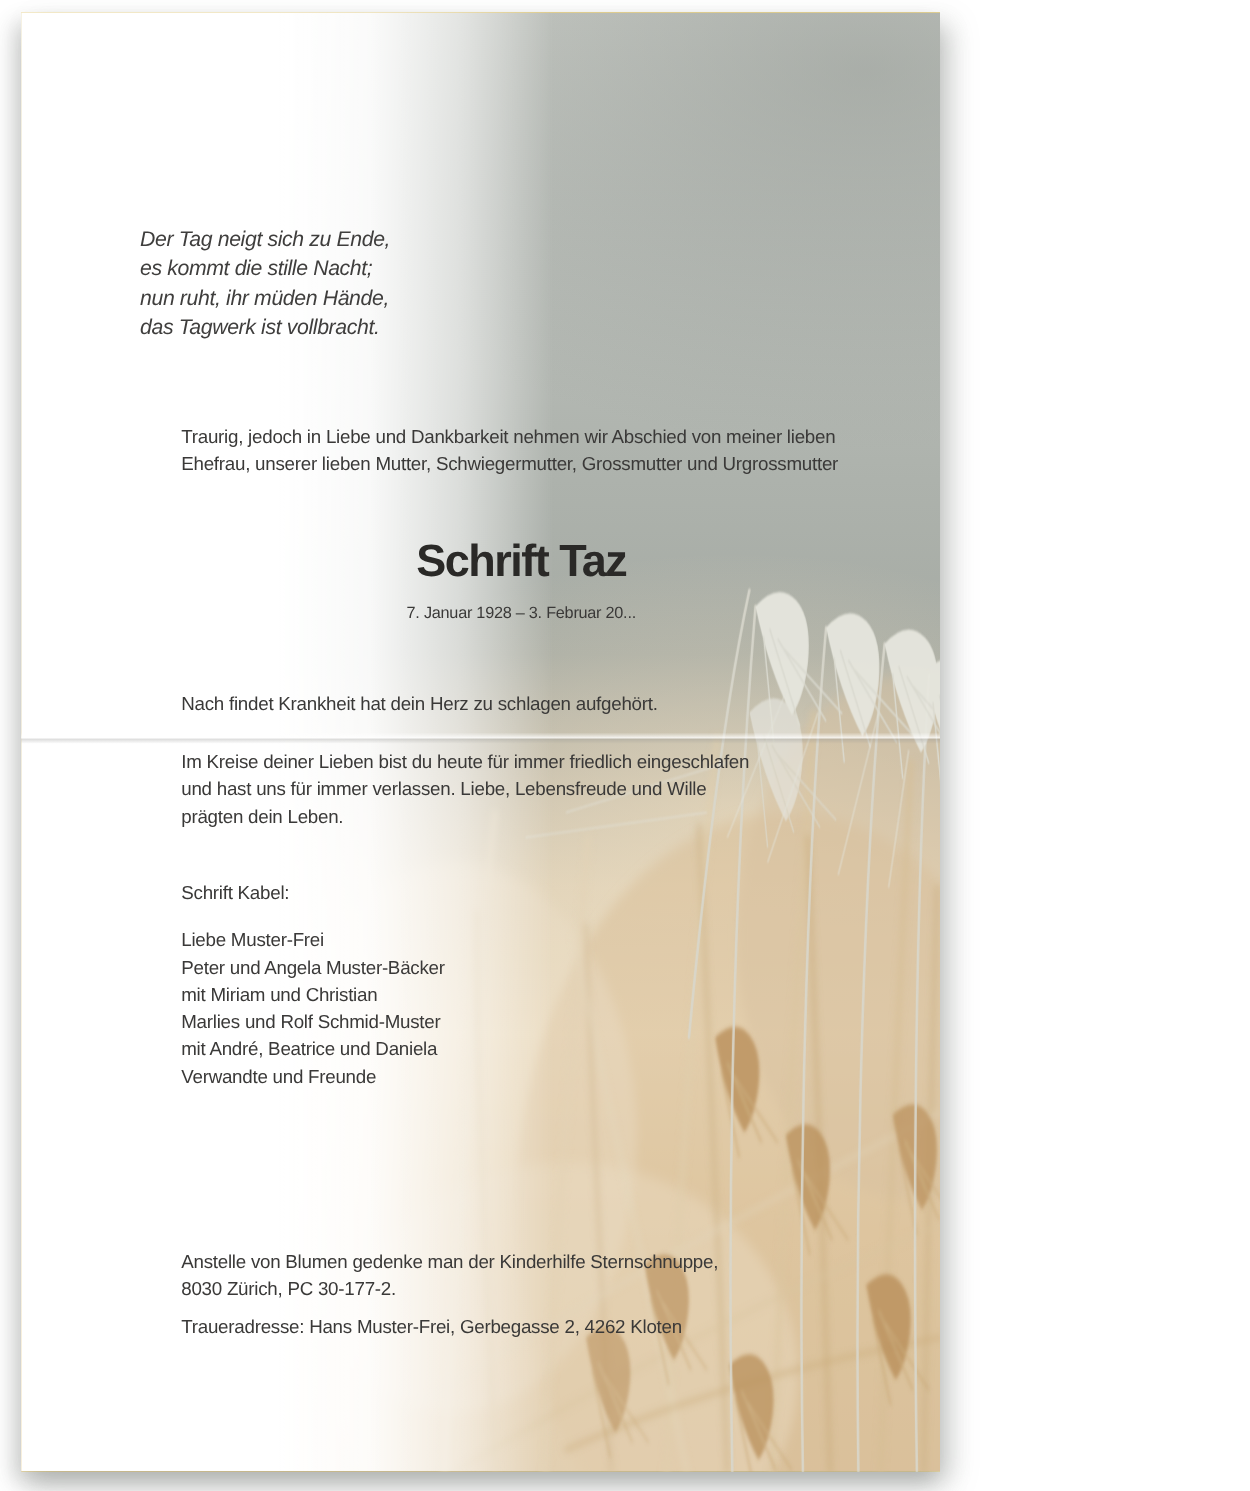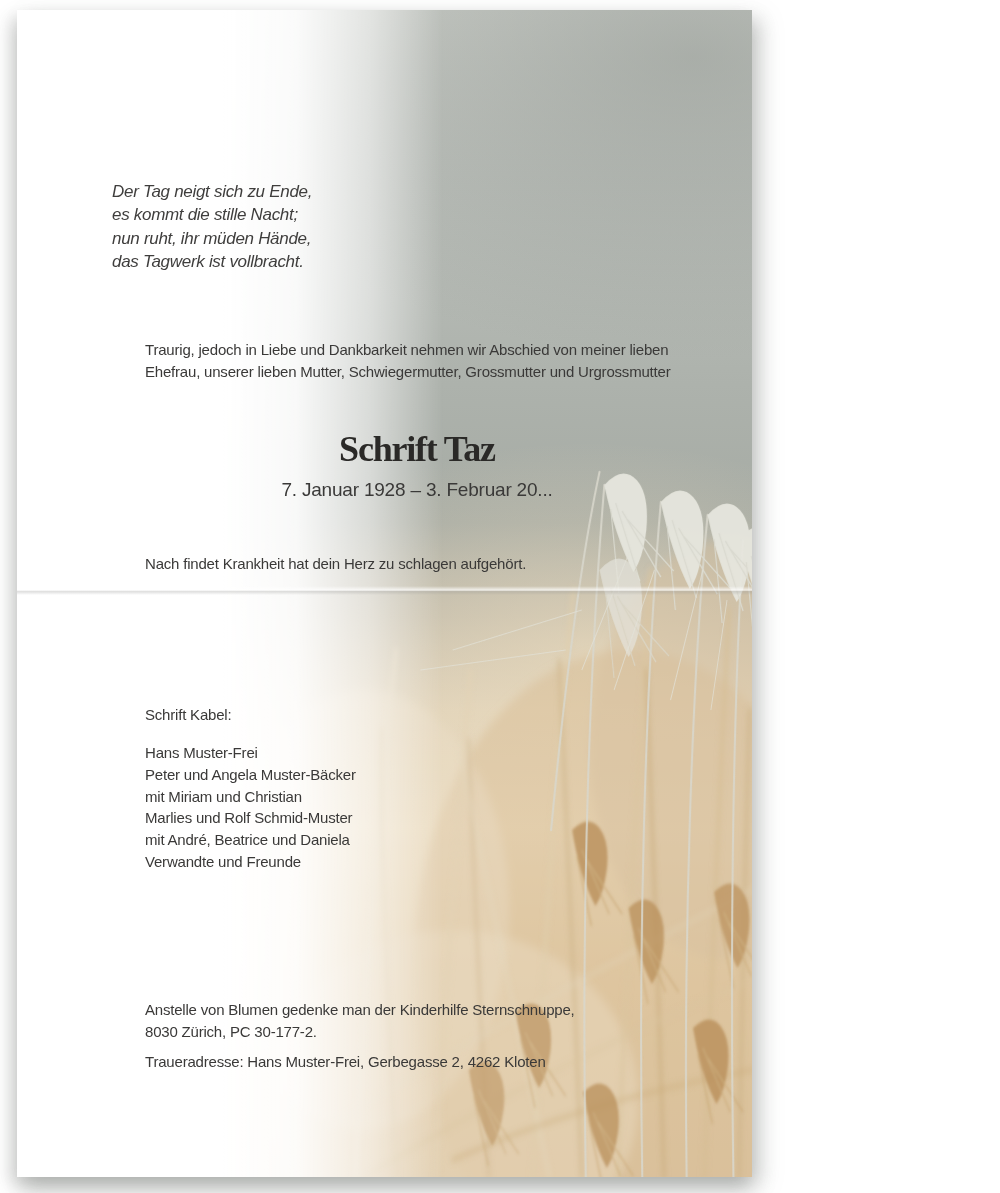--- a/index.html
+++ b/index.html
@@ -41,22 +41,22 @@
       rgba(255,255,255,0) 0%, rgba(255,255,255,0.75) 45%,
       rgba(150,150,148,0.30) 62%, rgba(255,255,255,0) 100%);
   }
 
   .txt{position:absolute;white-space:pre-line;color:#3a3938;}
   .para{left:95px;width:720px;font-size:15px;line-height:21.8px;letter-spacing:-0.2px;margin-left:33px;}
   .poem{left:95px;width:500px;font-size:17px;line-height:23.4px;font-style:italic;
         letter-spacing:-0.3px;color:#3f3e3d;}
   .center-col{left:95px;width:610px;text-align:center;}
   .name{top:417px;font-size:36px;line-height:44px;font-weight:700;
-        letter-spacing:-1.2px;color:#2a2927;font-family:Liberation Serif, serif;}
-  .dates{top:469px;font-size:19px;line-height:22px;letter-spacing:-0.2px;}
+        letter-spacing:-1.2px;color:#2a2927;}
+  .dates{top:469px;font-size:13px;line-height:22px;letter-spacing:-0.2px;}
 </style>
 </head>
 <body>
 
 <div class="page">
   <div class="card">
 
     <div class="photo-base"></div>
 
     <svg class="wheat" viewBox="0 0 911 1167" preserveAspectRatio="none" aria-hidden="true">
@@ -149,24 +149,27 @@
 
     <div class="txt para" style="top:329px">Traurig, jedoch in Liebe und Dankbarkeit nehmen wir Abschied von meiner lieben
 Ehefrau, unserer lieben Mutter, Schwiegermutter, Grossmutter und Urgrossmutter</div>
 
     <div class="txt center-col name">Schrift Taz</div>
 
     <div class="txt center-col dates">7. Januar 1928 – 3. Februar 20...</div>
 
     <div class="txt para" style="top:543px">Nach findet Krankheit hat dein Herz zu schlagen aufgehört.</div>
 
+    <div class="txt para" style="top:589px">Im Kreise deiner Lieben bist du heute für immer friedlich eingeschlafen
+und hast uns für immer verlassen. Liebe, Lebensfreude und Wille
+prägten dein Leben.</div>
 
     <div class="txt para" style="top:694px">Schrift Kabel:</div>
 
-    <div class="txt para" style="top:732px">Hans Muster-Frei
+    <div class="txt para" style="top:732px">Liebe Muster-Frei
 Peter und Angela Muster-Bäcker
 mit Miriam und Christian
 Marlies und Rolf Schmid-Muster
 mit André, Beatrice und Daniela
 Verwandte und Freunde</div>
 
 
     <div class="txt para" style="top:989px">Anstelle von Blumen gedenke man der Kinderhilfe Sternschnuppe,
 8030 Zürich, PC 30-177-2.</div>
 

